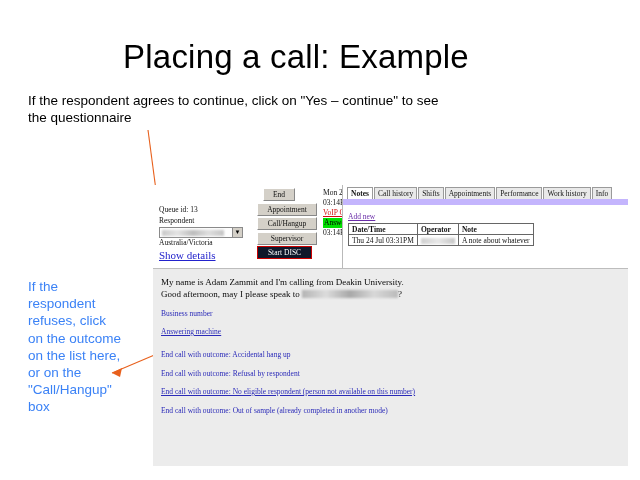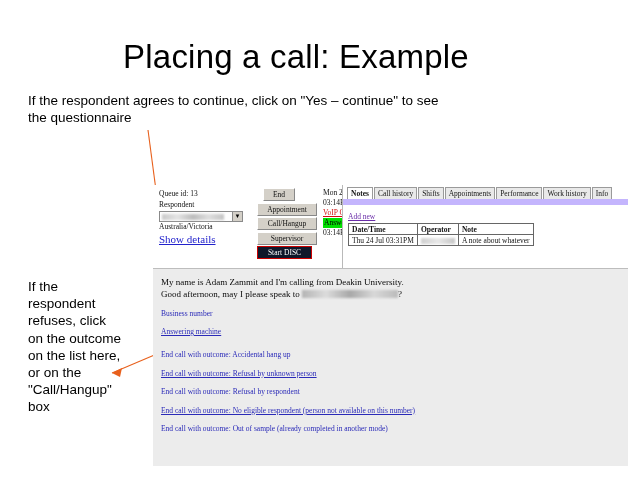--- a/index.html
+++ b/index.html
@@ -40,21 +40,21 @@
     line-height: 17px;
     color: #000;
   }
   .callout-left {
     position: absolute;
     left: 28px;
     top: 278px;
     width: 96px;
     font-size: 13.5px;
     line-height: 17.2px;
-    color: #000000;
+    color: #3b82f6;
   }
 
   
   .arrow-svg {
     position: absolute;
     left: 0;
     top: 0;
     width: 640px;
     height: 480px;
     pointer-events: none;
@@ -85,21 +85,21 @@
     position: absolute;
     left: 0px;
     top: 0px;
     width: 189px;
     height: 83px;
     background: #ffffff;
   }
   .ctl-info {
     position: absolute;
     left: 6px;
-    top: 4px;
+    top: 20px;
     width: 86px;
     font-size: 7.5px;
     line-height: 10.5px;
     color: #111;
   }
   .dropdown {
     margin-top: 1px;
     width: 82px;
     height: 9px;
     border: 1px solid #8a8a8a;
@@ -386,18 +386,17 @@
   <div class="script-area">
     <div class="script-line">My name is Adam Zammit and I'm calling from Deakin University.</div>
     <div class="script-line">
       <span>Good afternoon, may I please speak to </span><span class="script-redact"></span><span>?</span>
     </div>
 
     <a class="opt-link nounder" href="#">Business number</a>
     <a class="opt-link" href="#">Answering machine</a>
 
     <a class="outcome-link nounder gap-1" href="#">End call with outcome: Accidental hang up</a>
-    <a class="outcome-link" href="#">End call with outcome: Refusal by unknown person</a>
     <a class="outcome-link nounder" href="#">End call with outcome: Refusal by respondent</a>
     <a class="outcome-link" href="#">End call with outcome: No eligible respondent (person not available on this number)</a>
     <a class="outcome-link nounder" href="#">End call with outcome: Out of sample (already completed in another mode)</a>
   </div>
 </div>
 
 </body></html>

